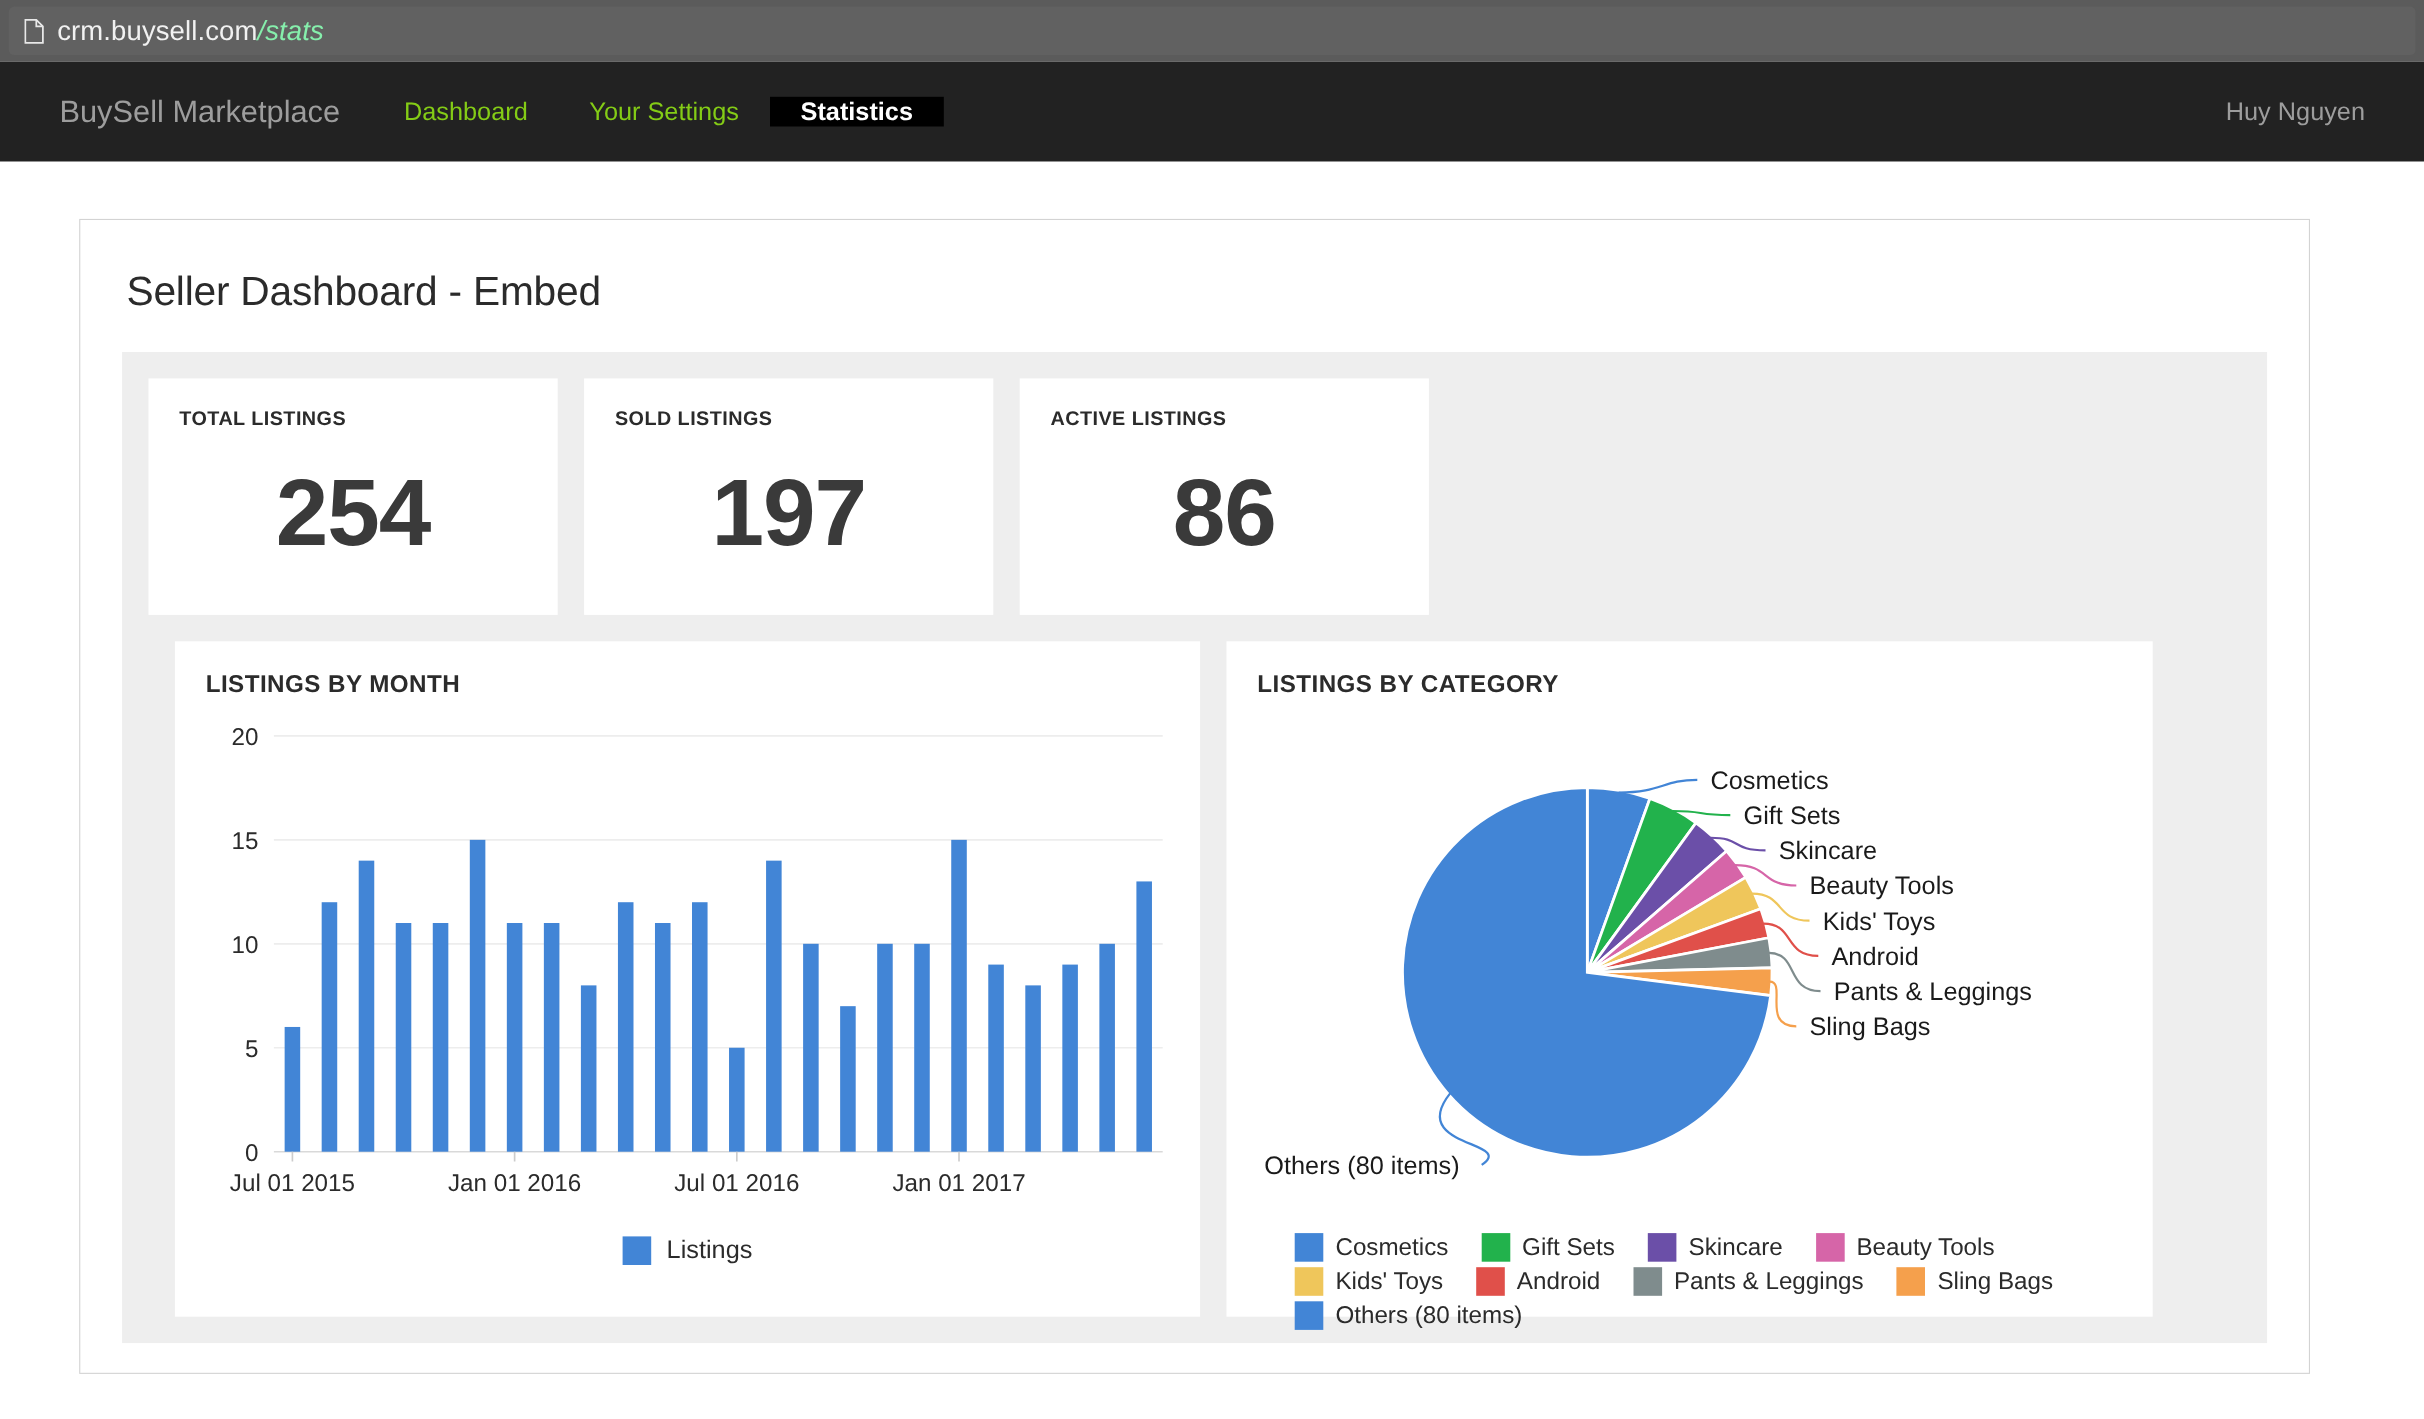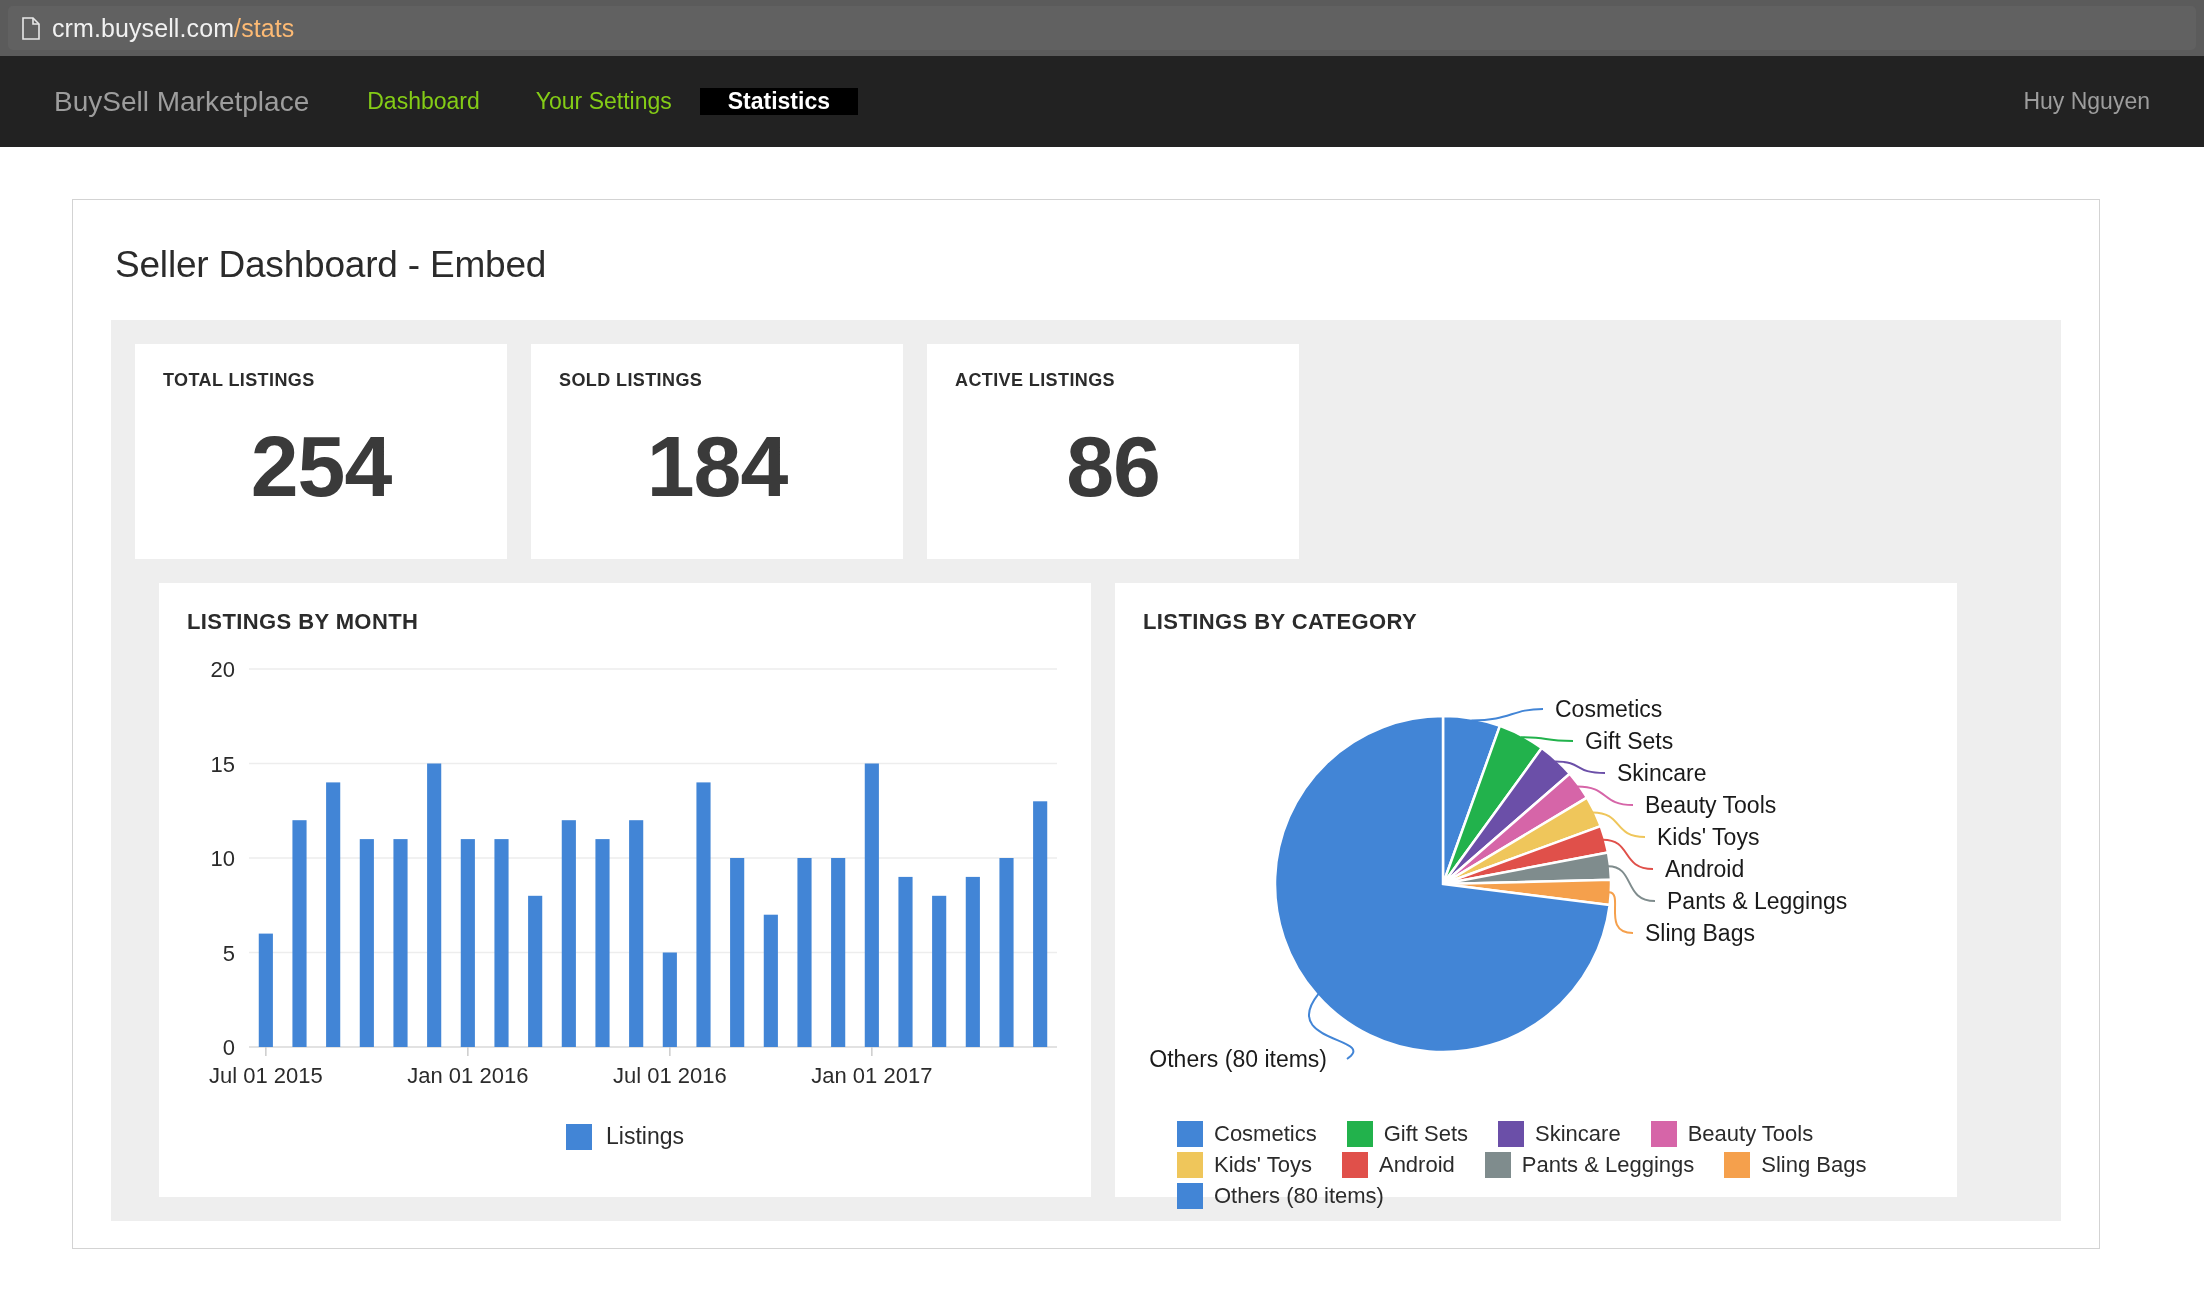--- a/index.html
+++ b/index.html
@@ -29,21 +29,21 @@
     gap: 12px;
   }
   .doc-icon { width: 18px; height: 23px; position: relative; flex: 0 0 auto; }
   .doc-icon svg { display: block; }
   .url-text {
     font-size: 25px;
     color: #f1f1f1;
     letter-spacing: 0.1px;
     white-space: nowrap;
   }
-  .url-text .path { color: #fdba74; }
+  .url-text .path { color: #86efac; font-style: italic; }
 
   
   .navbar {
     height: 91px;
     background: #222222;
     display: flex;
     align-items: center;
   }
   .nav-brand {
     display: flex; align-items: center;
@@ -195,21 +195,21 @@
 
     <div class="grey-well">
 
       <div class="stat-row">
         <div class="stat-card">
           <div class="stat-label">TOTAL LISTINGS</div>
           <div class="stat-value">254</div>
         </div>
         <div class="stat-card">
           <div class="stat-label">SOLD LISTINGS</div>
-          <div class="stat-value">184</div>
+          <div class="stat-value">197</div>
         </div>
         <div class="stat-card">
           <div class="stat-label">ACTIVE LISTINGS</div>
           <div class="stat-value">86</div>
         </div>
       </div>
 
       <div class="chart-row">
 
         <div class="chart-card bar">

